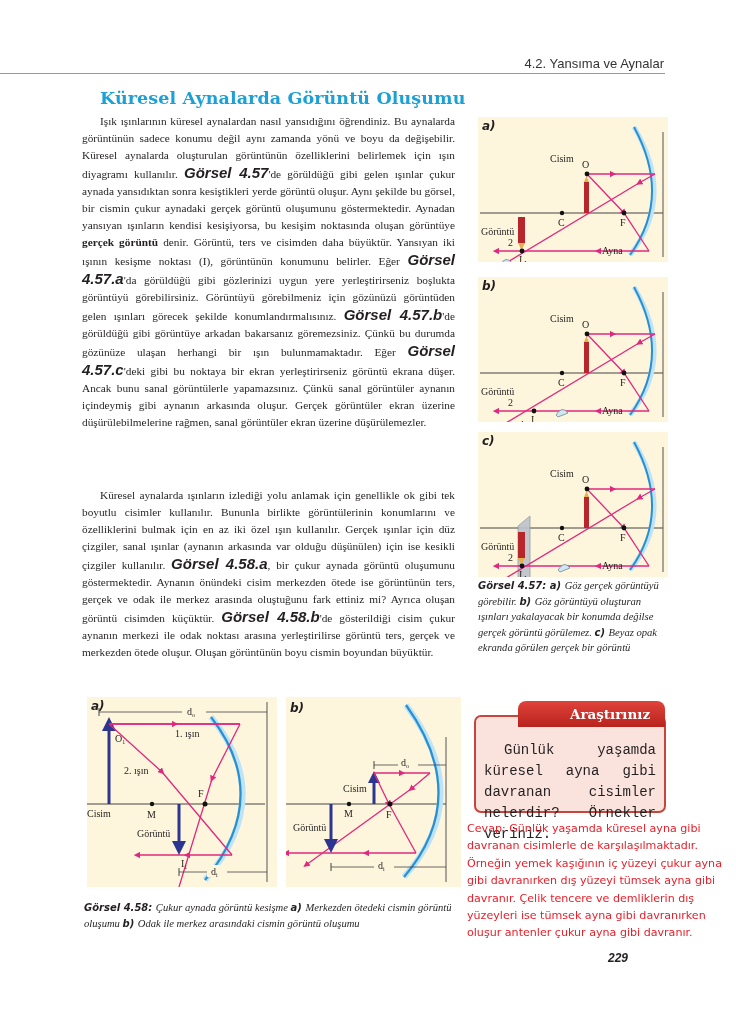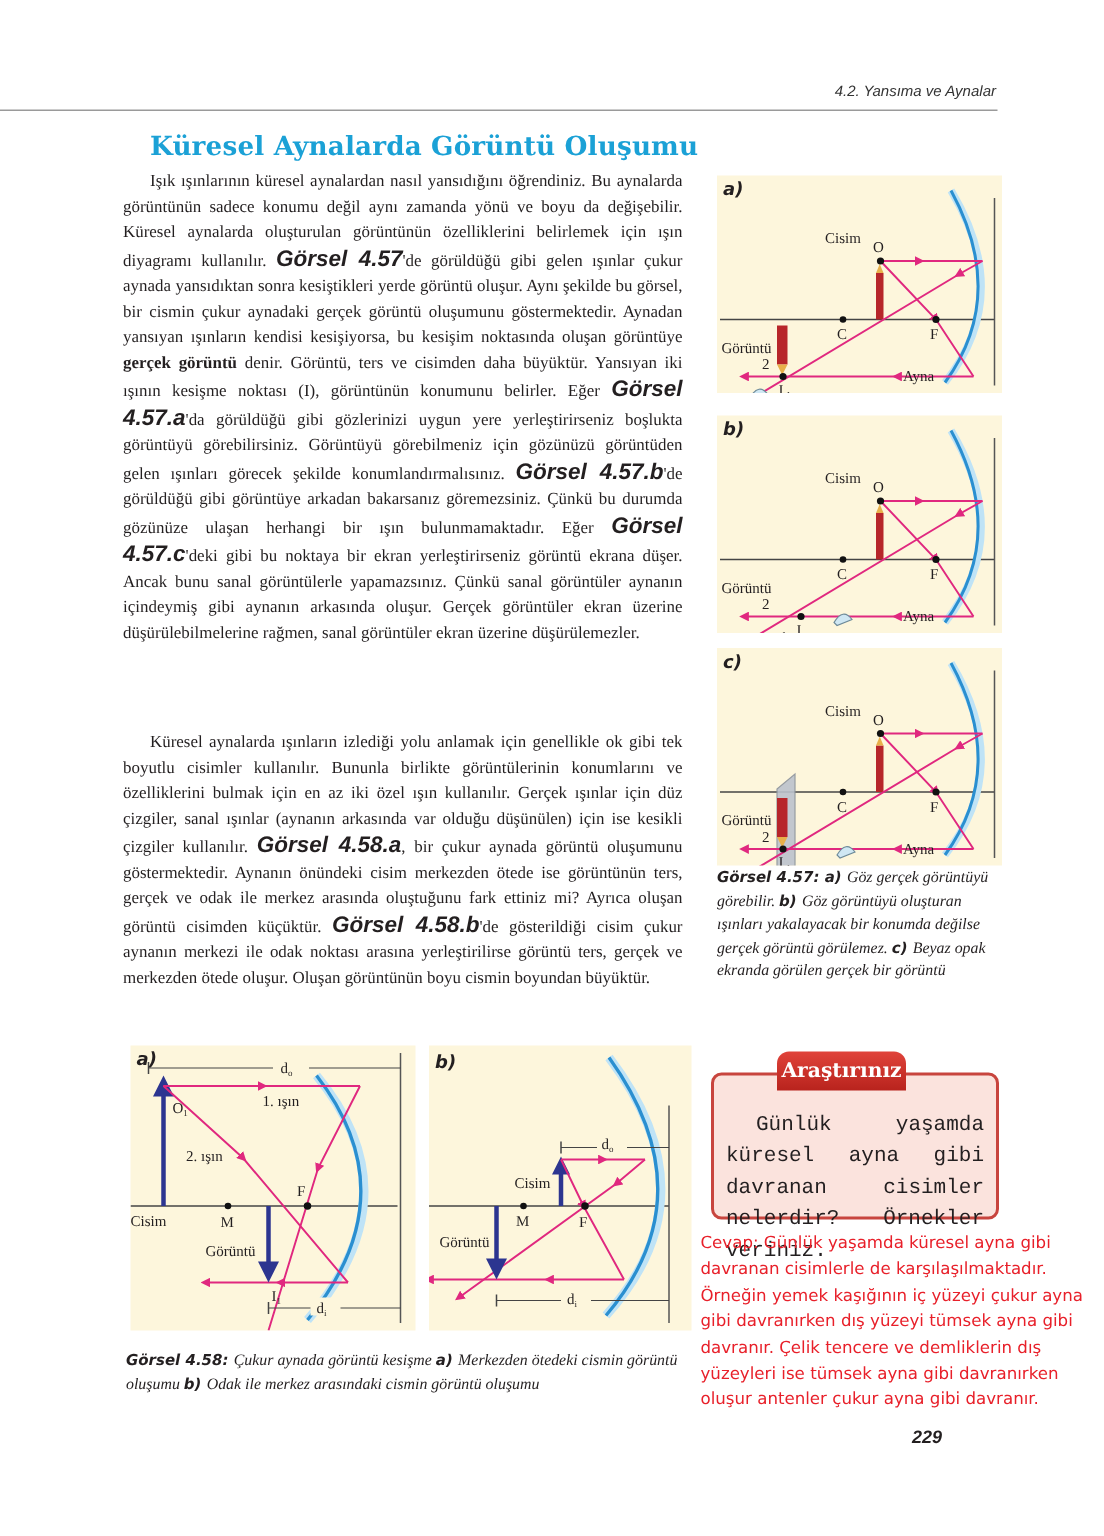--- a/index.html
+++ b/index.html
@@ -1,19 +1,19 @@
 <!DOCTYPE html>
 <html><head>
 <meta charset="utf-8">
 <style>
   html, body { margin:0; padding:0; }
   body { width:736px; height:1024px; background:#ffffff; position:relative; overflow:hidden;
          font-family:"DejaVu Serif", serif; color:#231f20; }
   .header-line { position:absolute; left:0; top:73px; width:665px; height:1px; background:#9a9a9a; }
-  .header-title { position:absolute; right:72px; top:56px; font-size:10px; font-style:italic;
+  .header-title { position:absolute; right:72px; top:56px; font-size:13px; 
                   font-family:"Liberation Sans", sans-serif; color:#333; }
   .page-title { position:absolute; left:100px; top:88px; font-size:17.5px; font-weight:bold;
                 color:#1ba1d6; font-family:"DejaVu Serif", serif; letter-spacing:0.1px;text-align:right; }
   .body-text { position:absolute; left:82px; width:373px; font-size:11.3px; line-height:17px;
                text-align:justify; font-family:"Liberation Serif", serif; color:#231f20; }
   .body-text p { margin:0; text-indent:18px; }
   .body-text b.ref { font-style:italic; font-family:Liberation Sans, sans-serif; font-size:15px; }
   .p1 { top:113px; }
   .p2 { top:487px; }
 
@@ -22,24 +22,24 @@
   .fig-label { position:absolute; font-weight:bold; font-style:italic;
                font-family:"DejaVu Sans", sans-serif; font-size:12px; color:#231f20; }
   .svgtext { font-family:"Liberation Serif", serif; font-size:10px; fill:#231f20; }
 
   .caption { position:absolute; font-family:"Liberation Serif", serif; font-style:italic; font-size:10.6px;
              line-height:15.5px; color:#231f20; }
   .caption b { font-family:"DejaVu Sans", sans-serif; font-style:italic; font-size:10px; }
 
   .arastir-box { position:absolute; left:474px; top:715px; width:192px; height:98px;
                  background:#fbe3dd; border:2px solid #c8453e; border-radius:7px; box-sizing:border-box; }
-  .arastir-tab { position:absolute; left:518px; top:701px; width:86px; height:26px;
+  .arastir-tab { position:absolute; left:518px; top:701px; width:110px; height:26px;
                  background:linear-gradient(#e0433a,#b8231d); border-radius:8px 8px 0 0;
                  color:#fff; font-weight:bold; font-size:13.5px; text-align:center; line-height:26px;
-                 font-family:"DejaVu Serif", serif; }
+                 font-family:"DejaVu Serif", serif;padding-left:37px; }
   .arastir-text { position:absolute; left:484px; top:740px; width:172px; font-size:14px; line-height:21px;
                   font-family:Liberation Mono, monospace; text-indent:20px; color:#231f20; text-align:justify; }
   .answer { position:absolute; left:467px; top:820px; width:270px; font-family:"DejaVu Sans", sans-serif;
             font-size:11.1px; line-height:17.4px; color:#e8202a; }
   .page-number { position:absolute; left:608px; top:951px; font-family:Liberation Sans, sans-serif;
                  font-weight:bold; font-style:italic; font-size:12px; color:#231f20; }
 </style>
 </head>
 <body>
 

